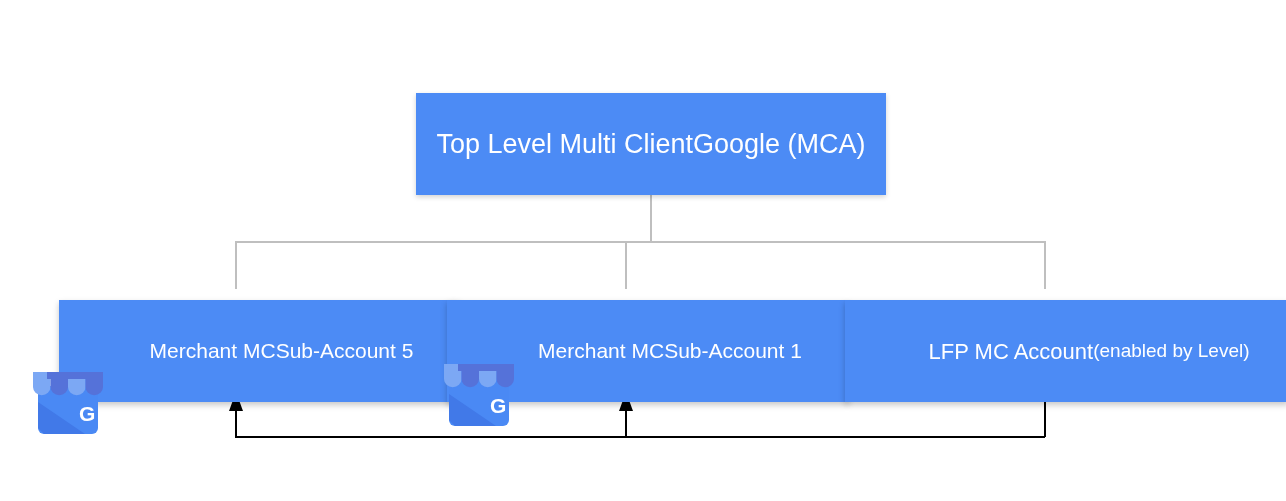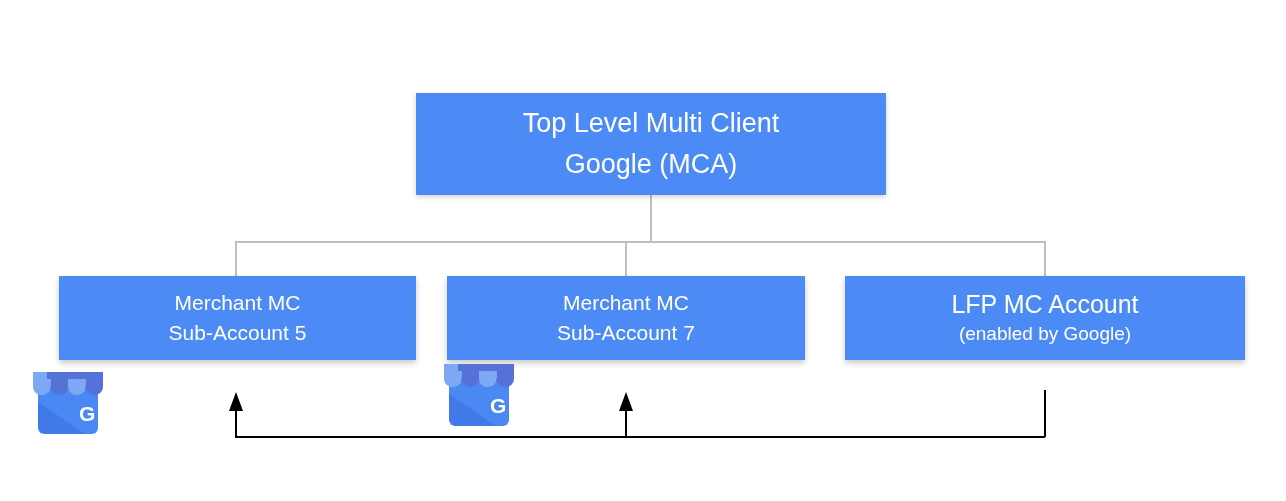--- a/index.html
+++ b/index.html
@@ -28,40 +28,40 @@
     z-index:1;
   }
   .tree-line{stroke:var(--tree-line);stroke-width:2;fill:none;}
   .arrow-line{stroke:var(--arrow-line);stroke-width:2;fill:none;}
   .arrow-head{fill:var(--arrow-line);stroke:none;}
   .node{
     position:absolute;
     background:var(--node-fill);
     color:var(--node-text);
     display:flex;
-    flex-direction:column;
+    flex-direction:row;
     align-items:center;
     justify-content:center;
     text-align:center;
     z-index:2;
     box-shadow:0 3px 6px rgba(0,0,0,0.22);
   }
   .node-top{
     left:416px;top:93px;width:470px;height:102px;
     font-size:27px;line-height:41px;
     box-shadow:0 2px 5px rgba(0,0,0,0.18);
   }
   .node-child{
-    top:276px;height:84px;
-    font-size:21px;line-height:30px;
+    top:300px;height:102px;
+    font-size:21px;line-height:30px;padding-left:44px;
   }
   .node-merchant-1{left:59px;width:357px;}
   .node-merchant-2{left:447px;width:358px;}
   .node-lfp{left:845px;width:400px;}
-  .node-lfp .line1{font-size:25px;line-height:31px;}
+  .node-lfp .line1{font-size:22px;line-height:31px;}
   .node-lfp .line2{font-size:19px;line-height:28px;}
   .node span{display:block;}
   .gmb-icon{
     position:absolute;
     z-index:3;
     width:70px;height:64px;
   }
   .gmb-icon-1{left:33px;top:372px;}
   .gmb-icon-2{left:444px;top:364px;}
   .gmb-g{
@@ -106,26 +106,26 @@
     <span class="line2">Google (MCA)</span>
   </div>
 
   <div class="node node-child node-merchant-1">
     <span class="line1">Merchant MC</span>
     <span class="line2">Sub-Account 5</span>
   </div>
 
   <div class="node node-child node-merchant-2">
     <span class="line1">Merchant MC</span>
-    <span class="line2">Sub-Account 7</span>
+    <span class="line2">Sub-Account 1</span>
   </div>
 
   <div class="node node-child node-lfp">
     <span class="line1">LFP MC Account</span>
-    <span class="line2">(enabled by Google)</span>
+    <span class="line2">(enabled by Level)</span>
   </div>
 
   <svg class="gmb-icon gmb-icon-1" viewBox="0 0 70 64" xmlns="http://www.w3.org/2000/svg">
     <g>
       <rect x="5" y="14" width="60" height="48" rx="6" fill="var(--icon-body)"></rect>
       <polygon points="5,30 52,62 11,62 5,56" fill="var(--icon-shade)"></polygon>
       <path d="M0 2 h17.5 v13 a8.75 8.2 0 0 1 -17.5 0 Z" fill="var(--icon-light)"></path>
       <path d="M17.5 2 h17.5 v13 a8.75 8.2 0 0 1 -17.5 0 Z" fill="var(--icon-dark)"></path>
       <path d="M35 2 h17.5 v13 a8.75 8.2 0 0 1 -17.5 0 Z" fill="var(--icon-light)"></path>
       <path d="M52.5 2 h17.5 v13 a8.75 8.2 0 0 1 -17.5 0 Z" fill="var(--icon-dark)"></path>

